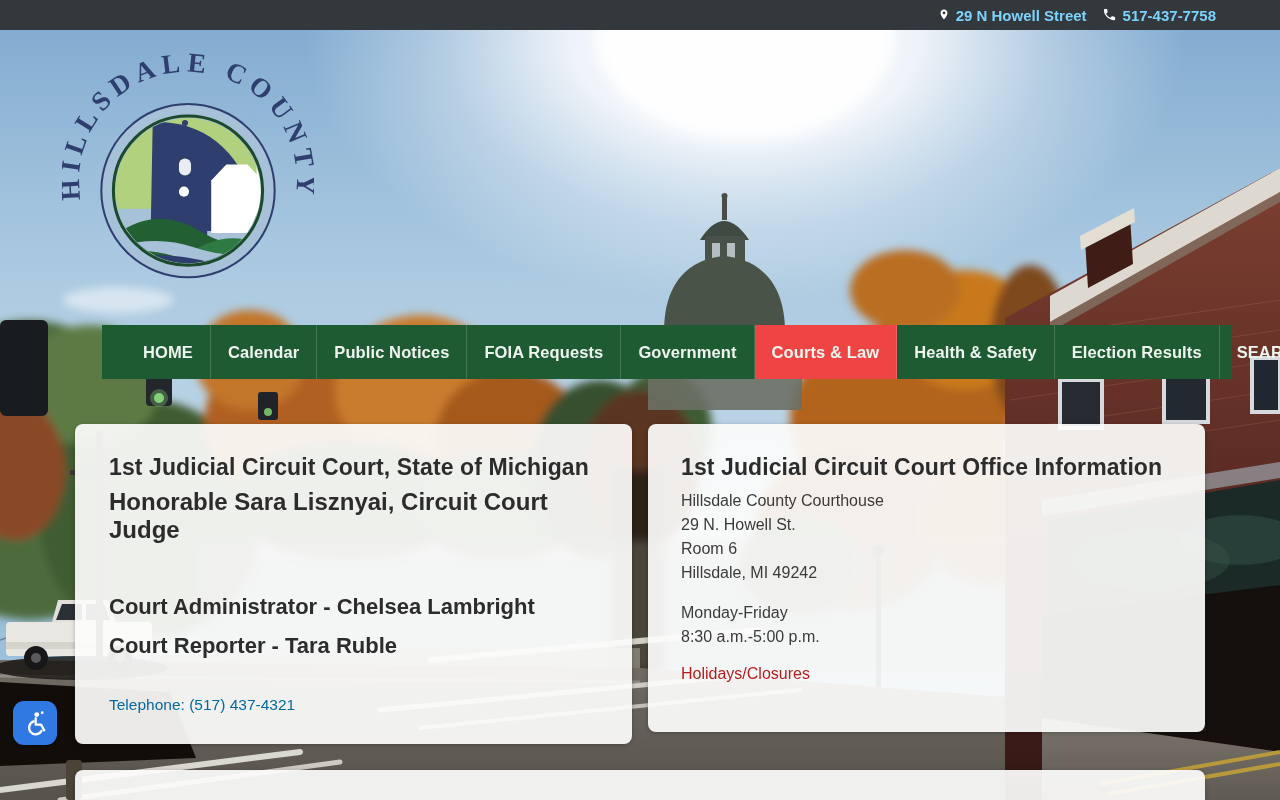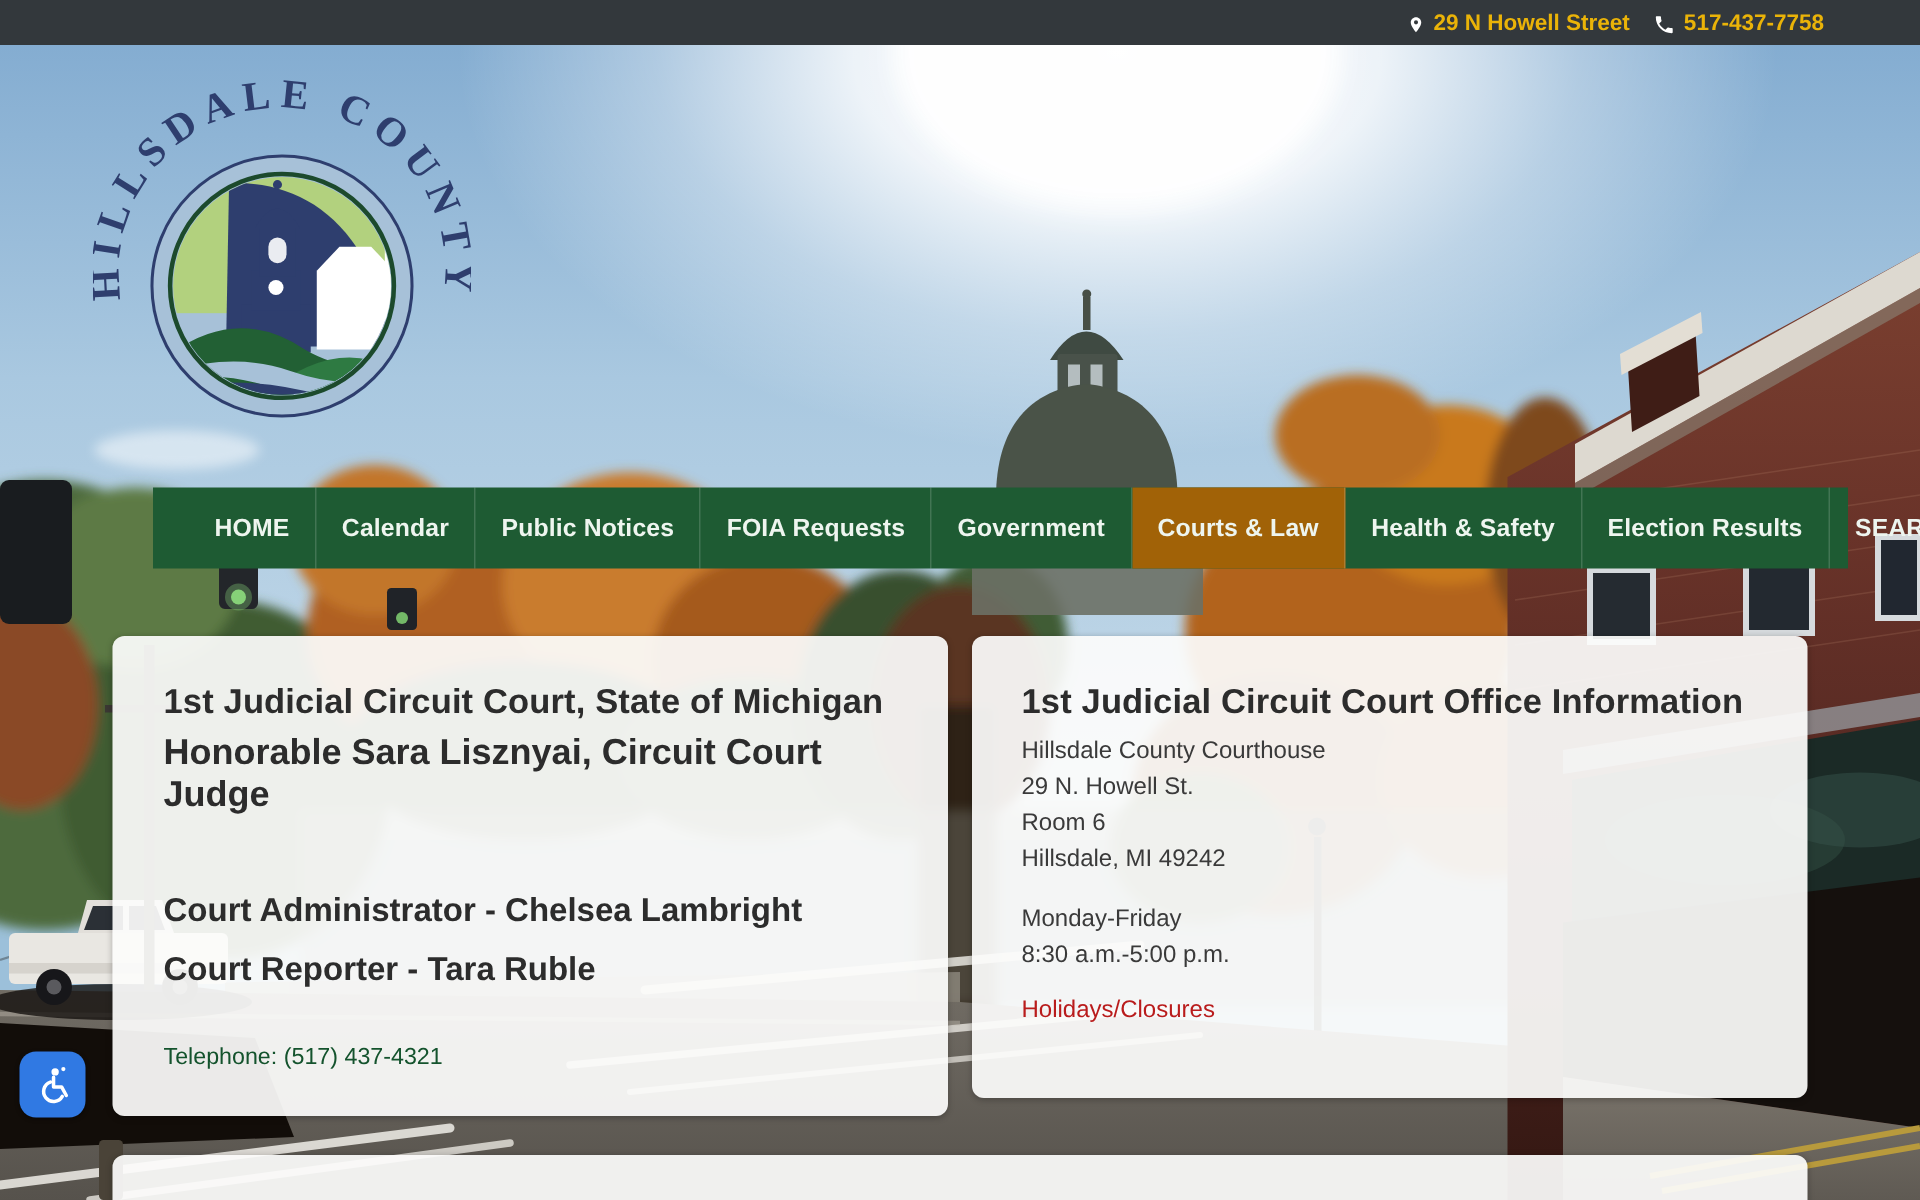--- a/index.html
+++ b/index.html
@@ -31,21 +31,21 @@
     display: flex;
     justify-content: flex-end;
     align-items: center;
     gap: 15px;
     padding-right: 64px;
     color: #ffffff;
     font-size: 15px;
     font-weight: 700;
     z-index: 6;
   }
-  .tb-item { display: flex; align-items: flex-end; gap: 6px; color:#eab308; text-decoration:none; }
+  .tb-item { display: flex; align-items: flex-start; gap: 6px; color:#7dd3fc; text-decoration:none; }
   .tb-item svg { display: block; }
   
   .logo {
     position: absolute;
     left: 62px;
     top: 48px;
     width: 252px;
     height: 250px;
     z-index: 5;
     display: block;
@@ -71,42 +71,42 @@
     align-items: center;
     padding: 0 17px;
     color: #eef5ef;
     font-size: 16.5px;
     font-weight: 600;
     letter-spacing: 0.1px;
     text-decoration: none;
     border-right: 1px solid rgba(255,255,255,0.16);
     white-space: nowrap;
   }
-  .mainnav a.active { background: #a16207; }
+  .mainnav a.active { background: #ef4444; }
   
   .card {
     position: absolute;
     background: rgba(252,252,251,0.93);
     border-radius: 8px;
     box-shadow: 0 1px 4px rgba(0,0,0,0.25);
     z-index: 7;
   }
   .card-left  { left: 75px;  top: 424px; width: 557px;  height: 320px; padding: 30px 34px; }
   .card-right { left: 648px; top: 424px; width: 557px;  height: 308px; padding: 30px 33px; }
   .card-bottom{ left: 75px;  top: 770px; width: 1130px; height: 60px; }
   .card h2 {
     margin: 0 0 7px;
     font-size: 23px;
     font-weight: 700;
     color: #2c2c2c;
     letter-spacing: 0.1px;
   }
   .judge { margin: 0 0 50px; font-size: 24px; font-weight: 700; color: #2c2c2c; }
   .staff { margin: 0 0 13px; font-size: 22px; font-weight: 700; color: #2c2c2c; }
-  .tel   { margin: 37px 0 0; font-size: 15.5px; font-weight: 400; color: #14532d; }
+  .tel   { margin: 37px 0 0; font-size: 15.5px; font-weight: 400; color: #0369a1; }
   .addr  { margin-top: 8px; }
   .addr p, .hours p { margin: 0; font-size: 16px; line-height: 24px; color: #3a3a3a; }
   .hours { margin-top: 16px; }
   .hclink {
     display: inline-block;
     margin-top: 16px;
     font-size: 16px;
     color: #b91c1c;
     text-decoration: none;
     cursor: pointer;

